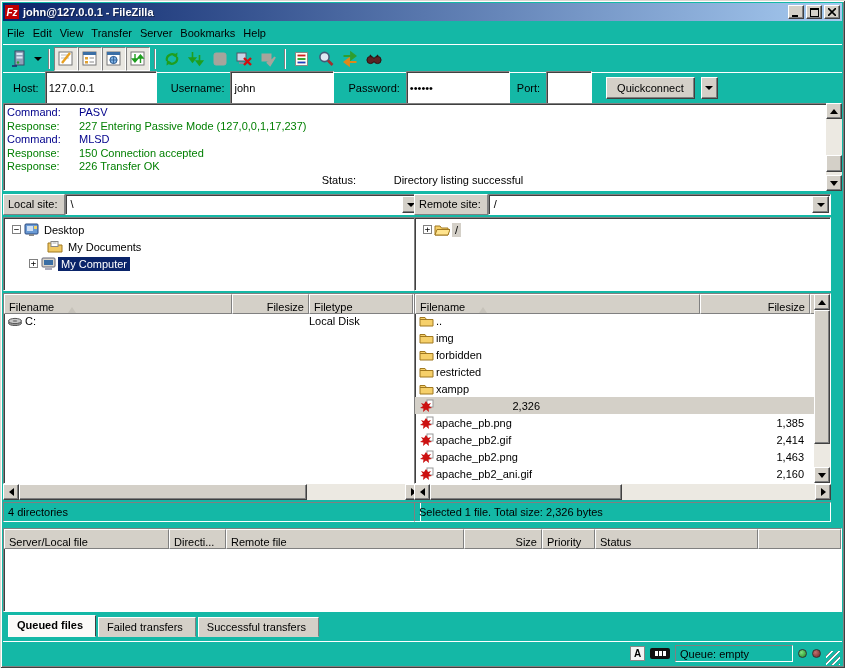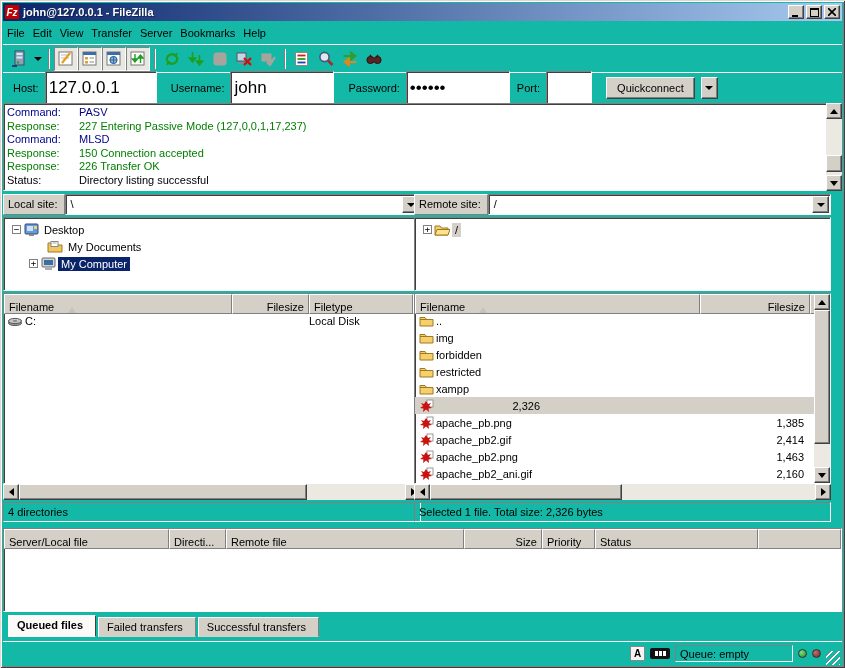--- a/index.html
+++ b/index.html
@@ -37,33 +37,33 @@
   .tbtn.disabled svg * { stroke:#a8a49c !important; fill:#a8a49c !important; }
   .tsep { width:2px; height:20px; margin:0 4px; border-left:1px solid #808080; border-right:1px solid #fff; }
   .dd-arrow { width:0; height:0; border-left:4px solid transparent; border-right:4px solid transparent; border-top:4px solid #000; }
   .tbtn-dd { width:13px; height:24px; display:flex; align-items:center; justify-content:center; }
 
   
   .quickbar { position:absolute; left:3px; top:72px; right:3px; height:30px;
     display:flex; align-items:center; gap:6px; padding-left:10px; border-top:1px solid #fff; }
   .q-label { white-space:nowrap; }
   .q-input { height:20px; background:#fff; border:1px solid; border-color:#808080 #fff #fff #808080;
-    box-shadow:inset 1px 1px 0 #404040; font-family:"Liberation Sans",sans-serif; font-size:17px; padding:16px 3px; }
+    box-shadow:inset 1px 1px 0 #404040; font-family:"Liberation Sans",sans-serif; font-size:11px; padding:16px 3px; }
   .qc-btn { height:22px; padding:0 10px; font-family:"Liberation Sans",sans-serif; font-size:11px; }
   .qc-dd { width:17px; height:22px; display:flex; align-items:center; justify-content:center; }
 
   
   .logpane { position:absolute; left:3px; top:103px; width:839px; height:88px; }
   .logbox { position:absolute; inset:0; background:#fff; border:1px solid; border-color:#808080 #fff #fff #808080;
     box-shadow:inset 1px 1px 0 #404040; padding:2px 3px; overflow:hidden; }
   .log-line { display:flex; height:13.5px; line-height:13px; white-space:nowrap; }
   .log-label { width:72px; flex:none; }
   .log-command { color:#00008b; }
   .log-response { color:#007f00; }
-  .log-status { color:#000; }
+  .log-status { color:#000;justify-content:center; }
 
   
   .vscroll { position:absolute; width:16px; background:#ece9e2; }
   .hscroll { position:absolute; height:16px; background:#ece9e2; }
   .sb-btn { position:absolute; width:16px; height:16px; display:flex; align-items:center; justify-content:center; }
   .sb-thumb { position:absolute; }
   .tri-u { width:0;height:0;border-left:4px solid transparent;border-right:4px solid transparent;border-bottom:5px solid #000; }
   .tri-d { width:0;height:0;border-left:4px solid transparent;border-right:4px solid transparent;border-top:5px solid #000; }
   .tri-l { width:0;height:0;border-top:4px solid transparent;border-bottom:4px solid transparent;border-right:5px solid #000; }
   .tri-r { width:0;height:0;border-top:4px solid transparent;border-bottom:4px solid transparent;border-left:5px solid #000; }

